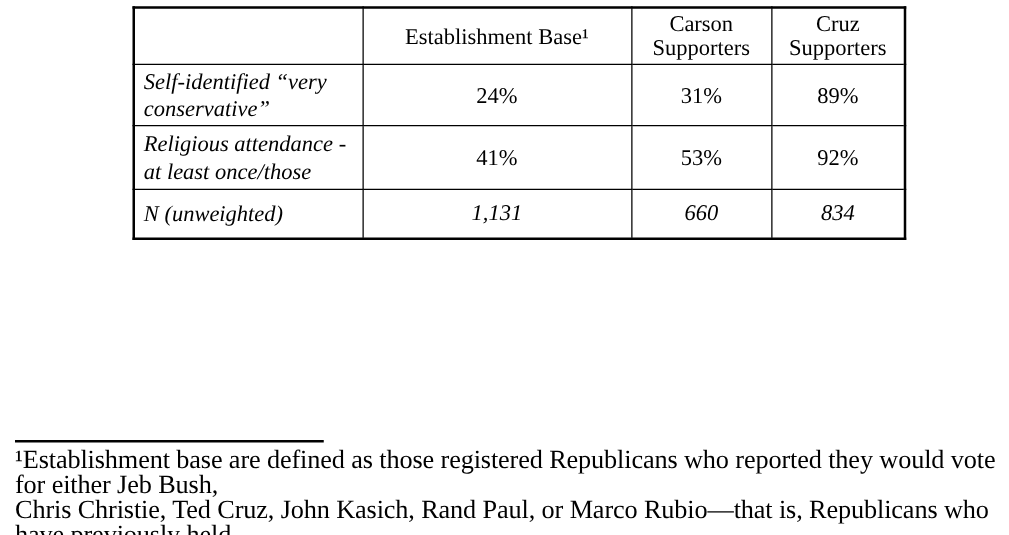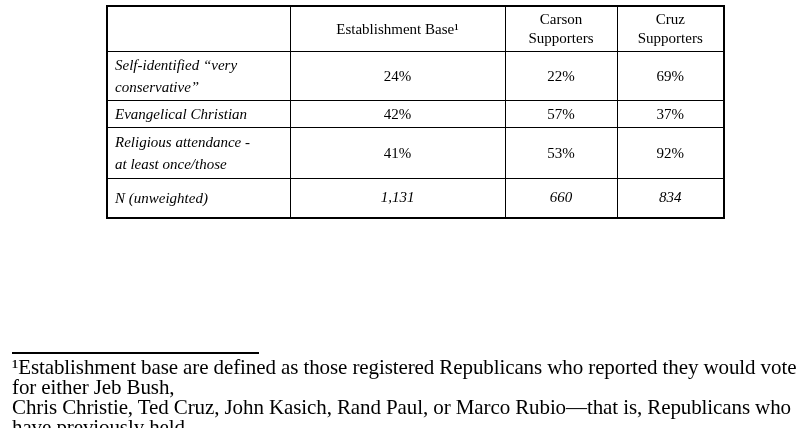--- a/index.html
+++ b/index.html
@@ -18,21 +18,21 @@
   .table-wrap {
     position: absolute;
     left: 106px;
     top: 5px;
   }
   table.survey {
     border-collapse: collapse;
     table-layout: fixed;
     width: 617px;
     border: 2px solid #000000;
-    font-size: 15px;
+    font-size: 18px;
   }
   table.survey th,
   table.survey td {
     border: 1px solid #000000;
     vertical-align: middle;
     overflow: hidden;
   }
   table.survey th {
     font-weight: normal;
     text-align: center;
@@ -92,28 +92,22 @@
 Supporters</th>
         <th>Cruz
 Supporters</th>
       </tr>
     </thead>
     <tbody>
       <tr style="height:49px">
         <td class="label">Self-identified “very
 conservative”</td>
         <td class="value">24%</td>
-        <td class="value">22%</td>
-        <td class="value">69%</td>
-      </tr>
-      <tr style="height:20px">
-        <td class="label">Evangelical Christian</td>
-        <td class="value">42%</td>
-        <td class="value">57%</td>
-        <td class="value">37%</td>
+        <td class="value">31%</td>
+        <td class="value">89%</td>
       </tr>
       <tr style="height:51px">
         <td class="label">Religious attendance -
 at least once/those</td>
         <td class="value">41%</td>
         <td class="value">53%</td>
         <td class="value">92%</td>
       </tr>
       <tr style="height:39px" class="n-row">
         <td class="label">N (unweighted)</td>

